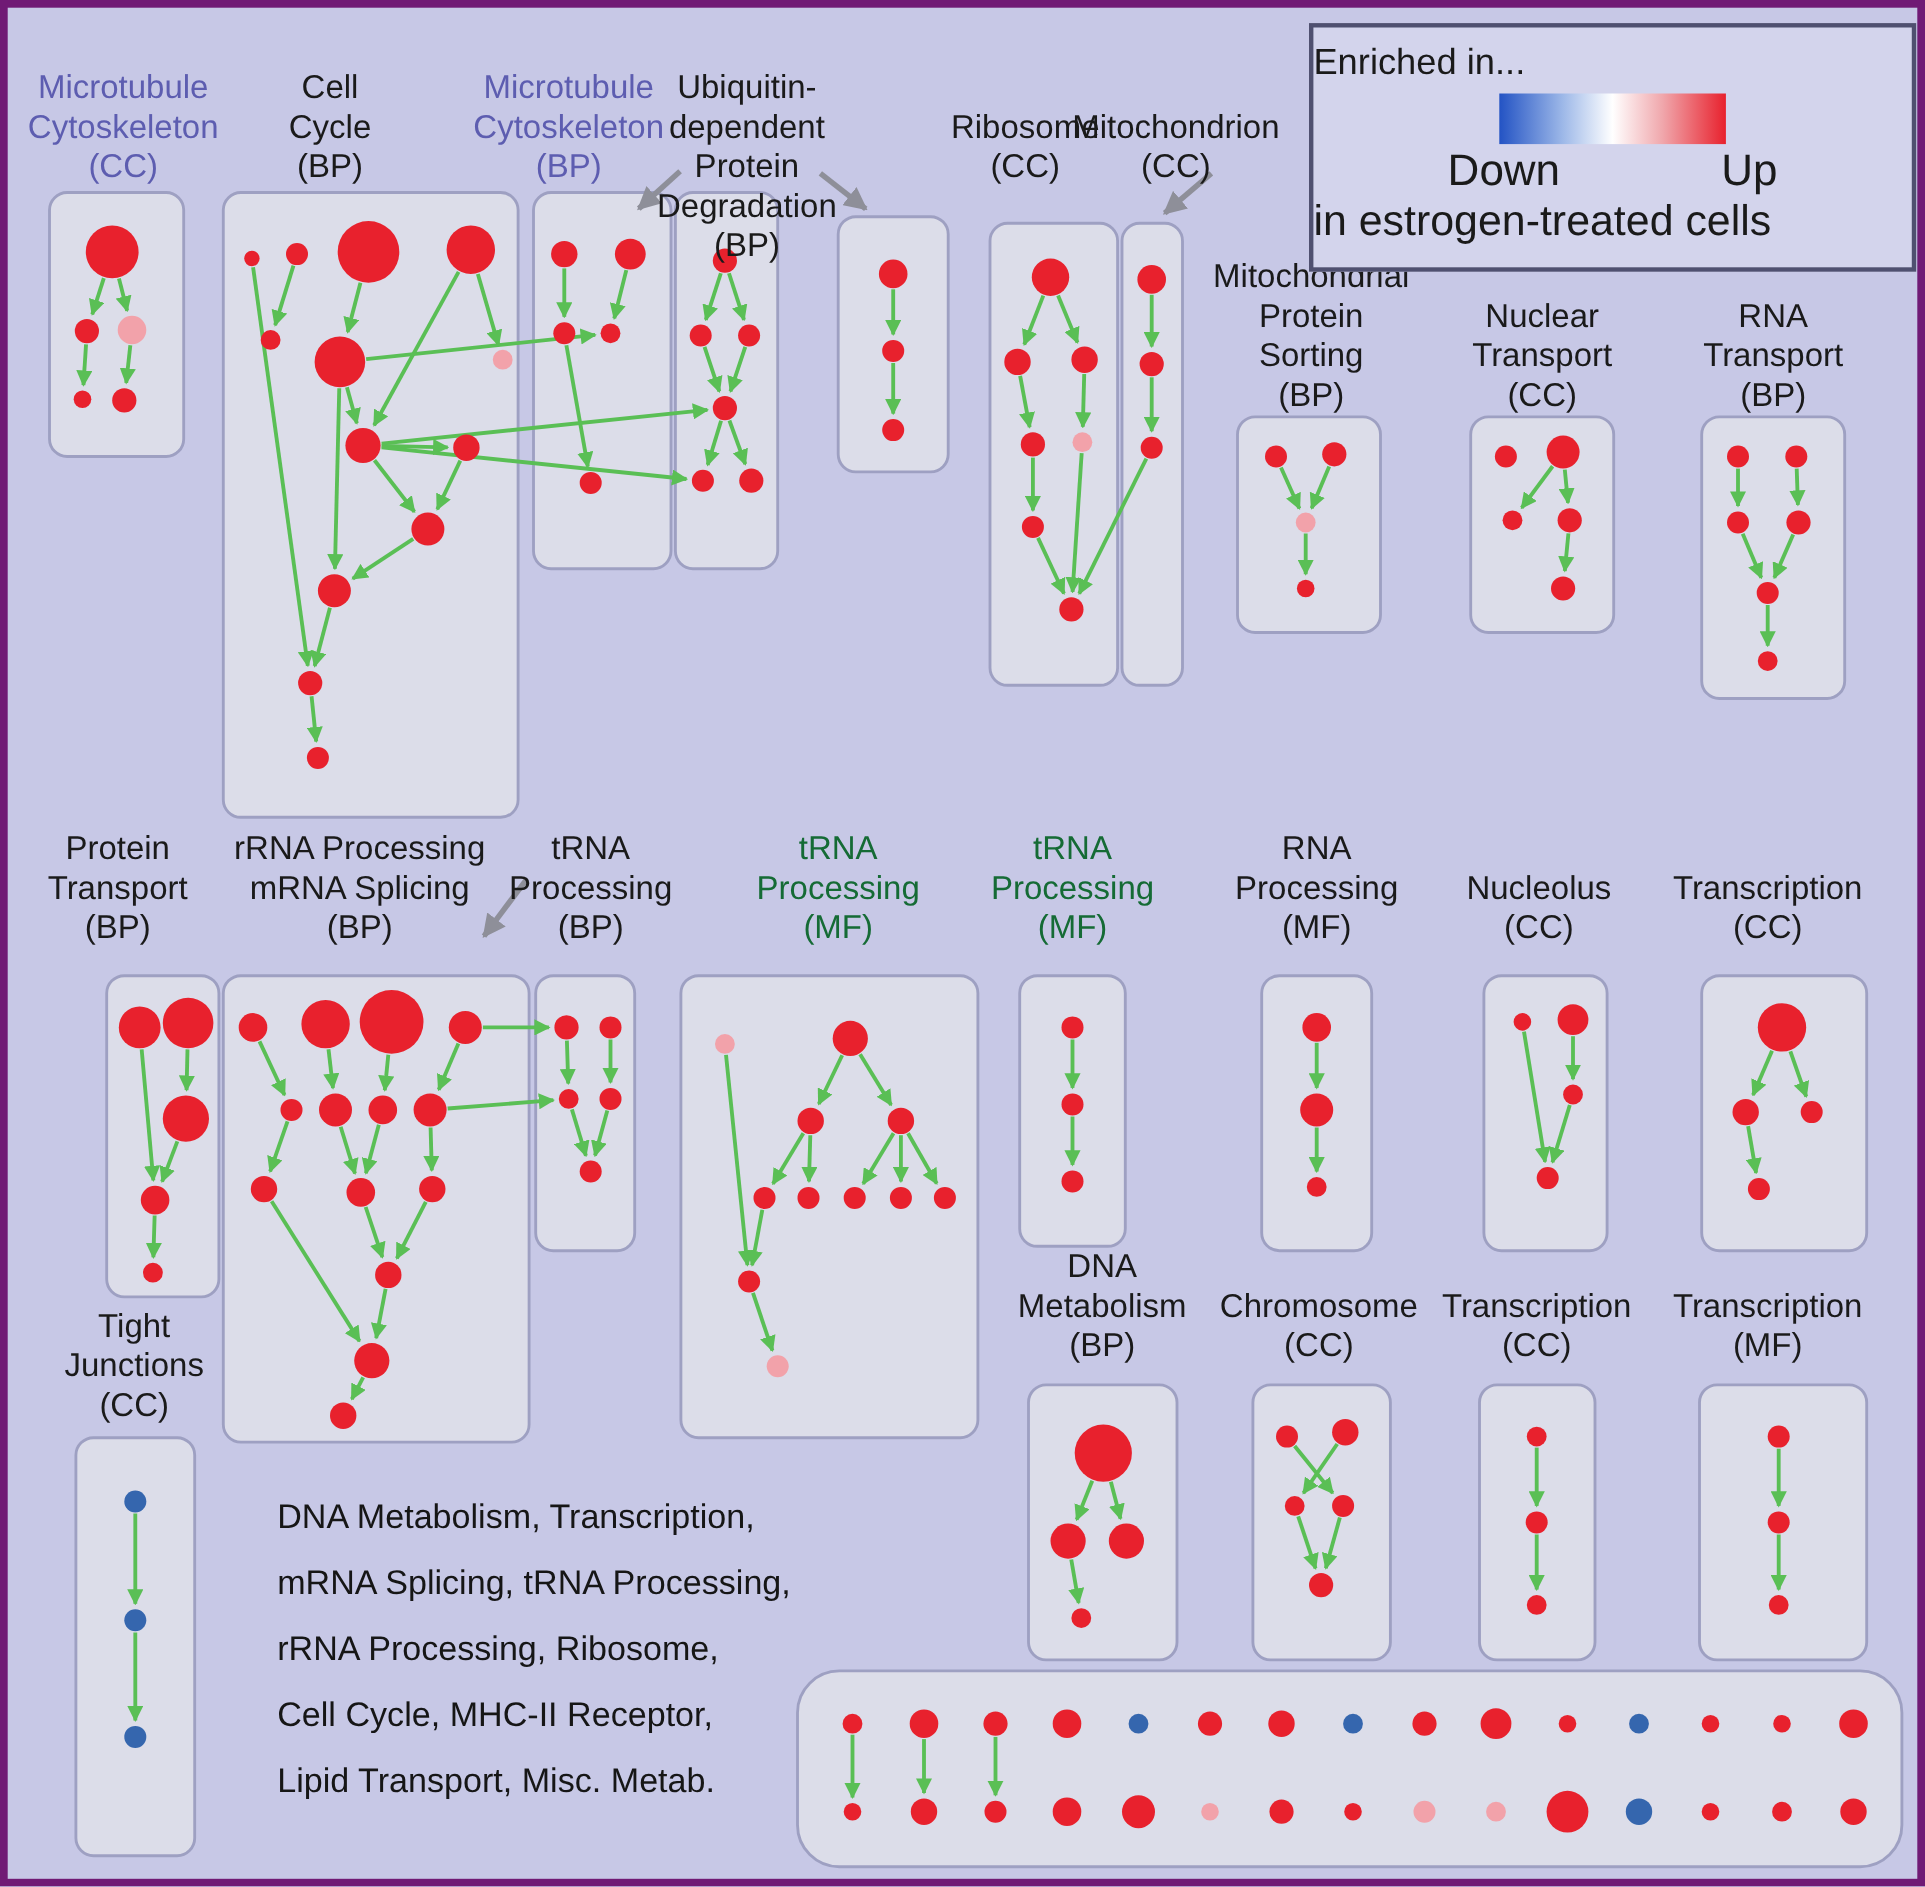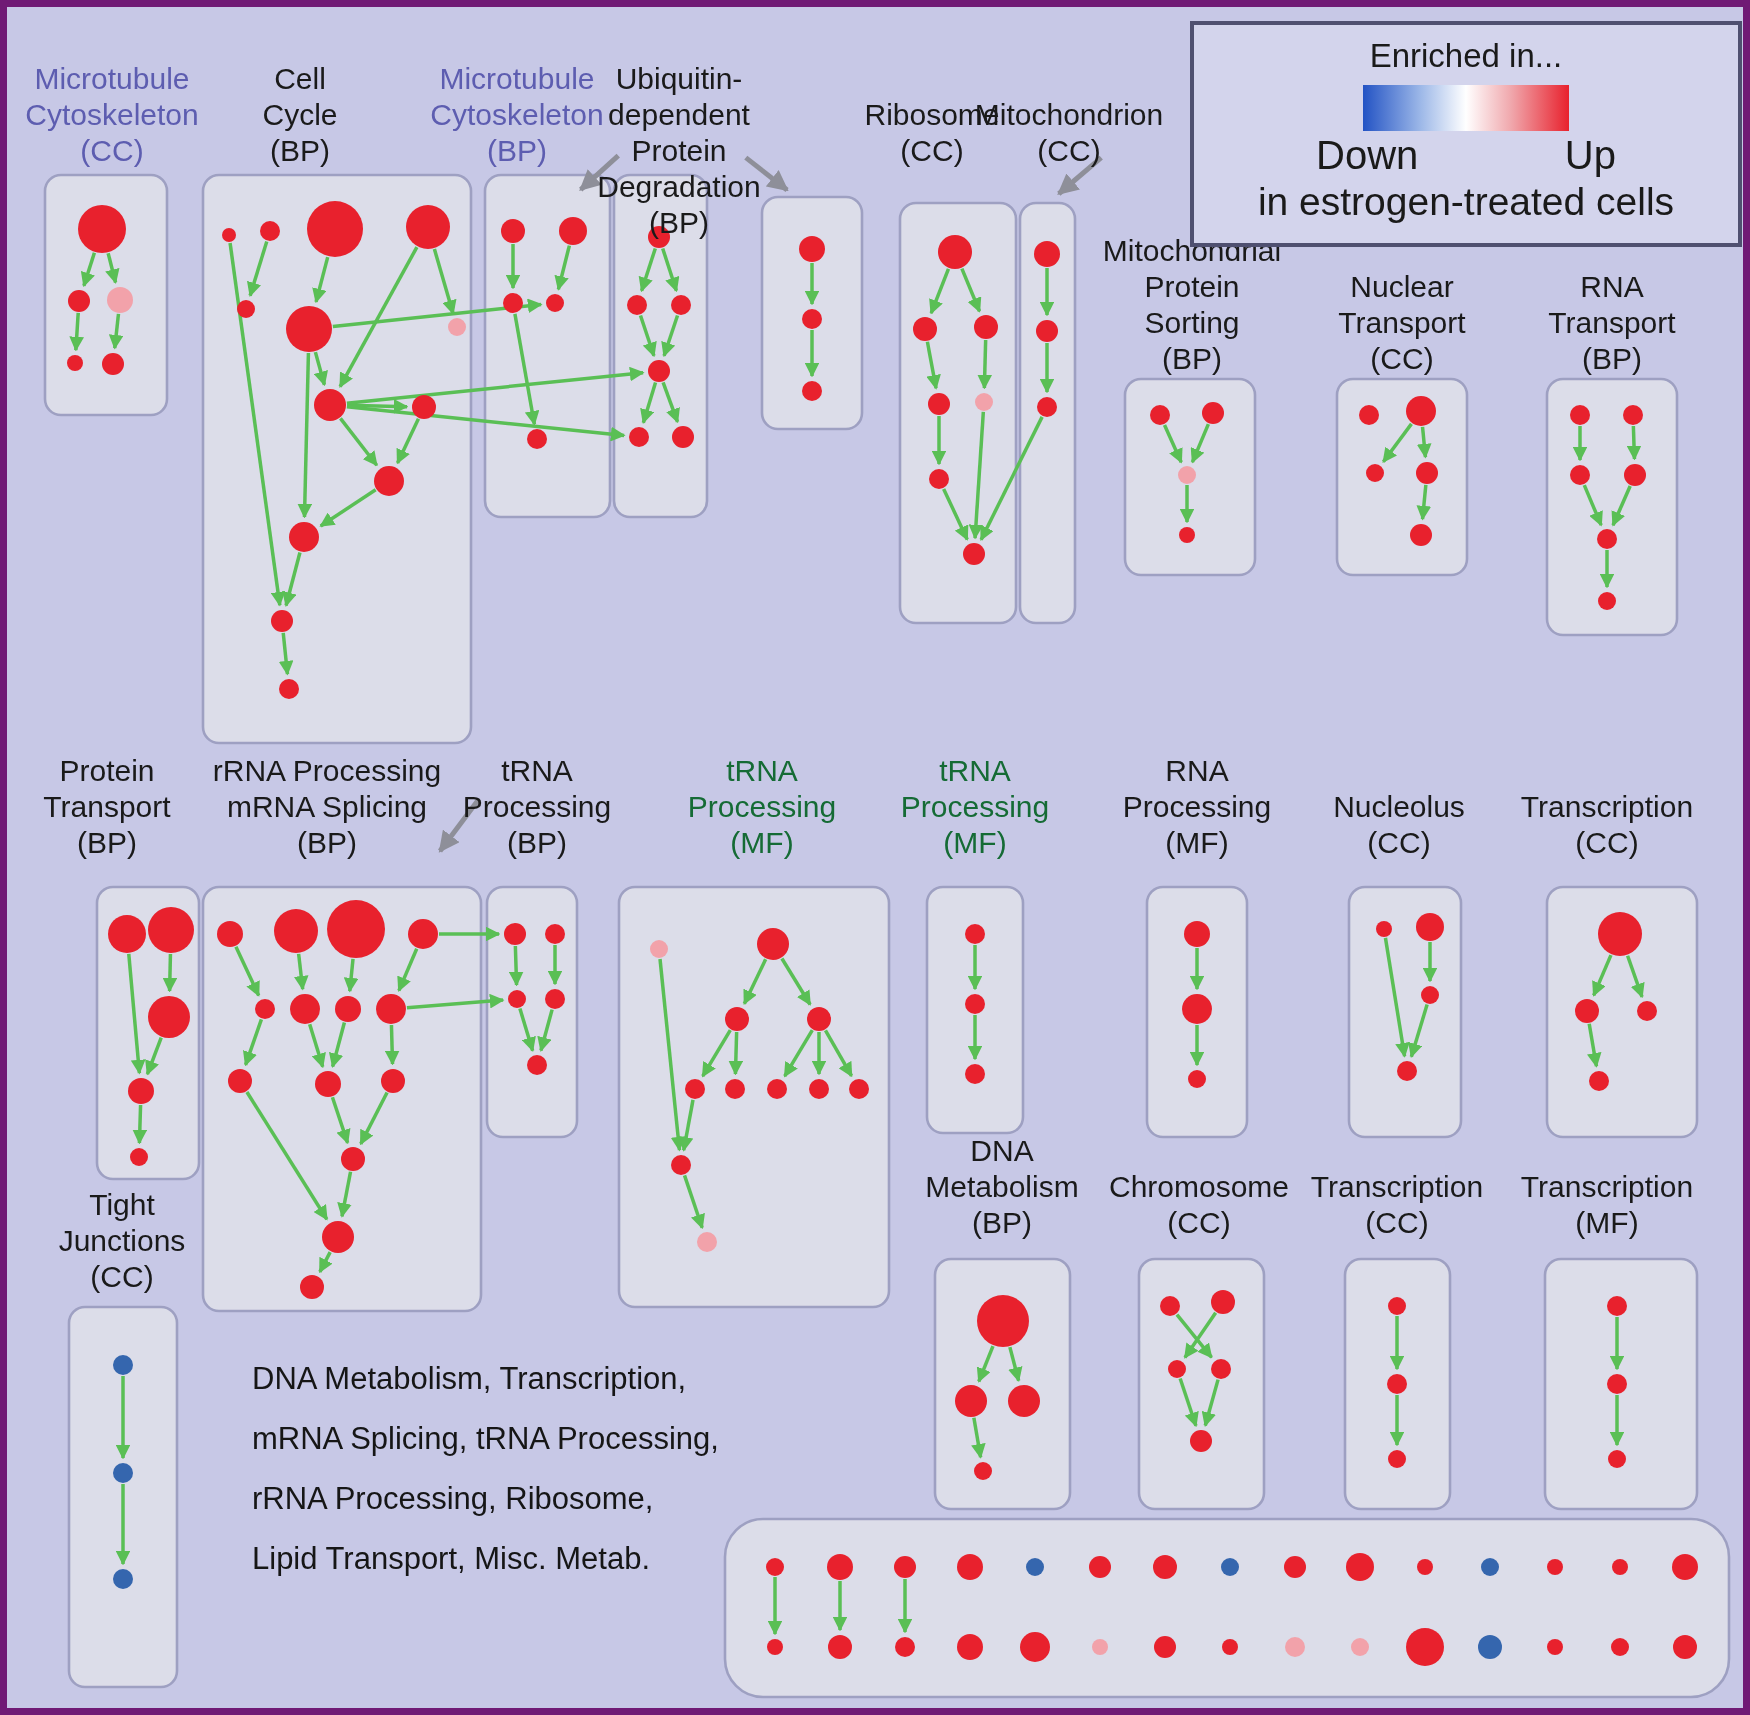--- a/index.html
+++ b/index.html
@@ -9,21 +9,21 @@
     font-family:"Liberation Sans",sans-serif;
   }
   #frame{position:absolute;inset:0;border:7px solid #701a75;box-sizing:border-box;}
   #diagram{position:absolute;left:0;top:0;width:1750px;height:1715px;}
   .cluster-box{fill:#dcdde9;stroke:#9ea0c2;stroke-width:2.6;}
   .cluster-label{font-size:30px;text-anchor:middle;}
   
   #legend{
     position:absolute;left:1183px;top:14px;width:552px;height:226px;
     background:#d3d4ec;border:4px solid #4f5070;box-sizing:border-box;
-    text-align:center;color:#1a1a1a;
+    color:#1a1a1a;
   }
   .legend-title{font-size:33px;margin-top:12px;}
   .legend-gradient{
     width:206px;height:46px;margin:10px auto 2px auto;
     background:linear-gradient(90deg,#2353c4 0%,#8fadе4 0%,#9db8e8 28%,#ffffff 50%,#f0a7ac 72%,#e8212d 100%);
     background:linear-gradient(90deg,#2353c4,#9db8e8 28%,#ffffff 50%,#f0a7ac 72%,#e8212d);
   }
   .legend-downup{display:flex;justify-content:space-between;width:300px;margin:0 auto;font-size:40px;}
   .legend-sub{font-size:39px;line-height:35px;}
   .legend-sub.first{margin-top:6px;}
@@ -370,15 +370,16 @@
       <span>Down</span>
       <span>Up</span>
     </div>
     <div class="legend-sub first">in estrogen-treated cells</div>
   </div>
 
   <div id="misc-text">
     <div class="misc-line">DNA Metabolism, Transcription,</div>
     <div class="misc-line">mRNA Splicing, tRNA Processing,</div>
     <div class="misc-line">rRNA Processing, Ribosome,</div>
+    <div class="misc-line">Cell Cycle, MHC-II Receptor,</div>
     <div class="misc-line">Lipid Transport, Misc. Metab.</div>
   </div>
 </div>
 
 </body></html>

